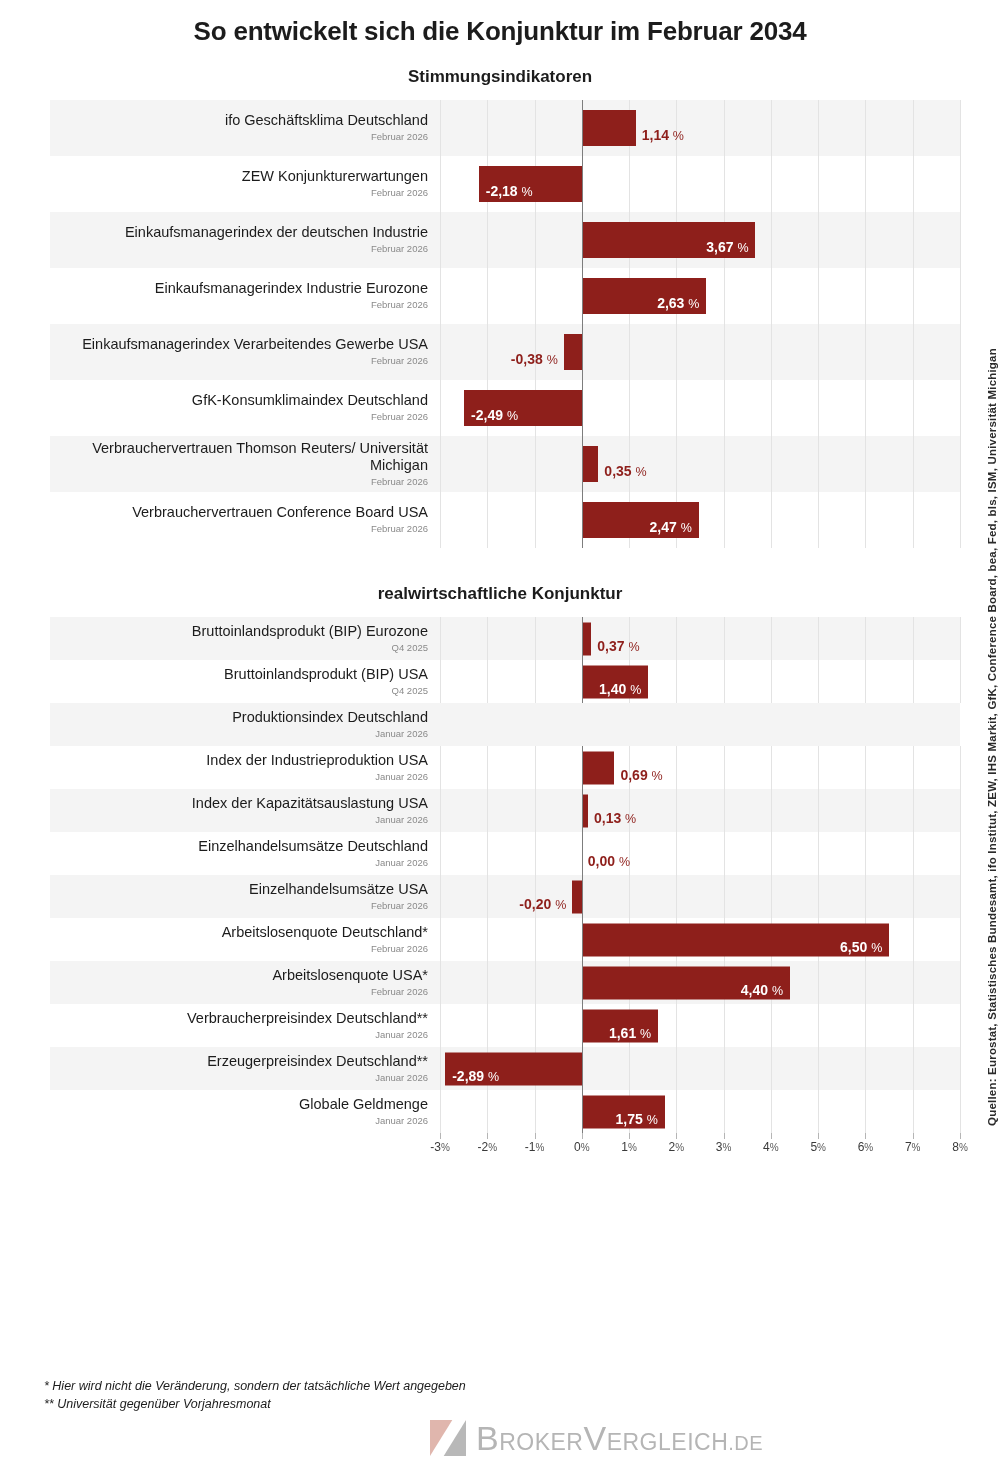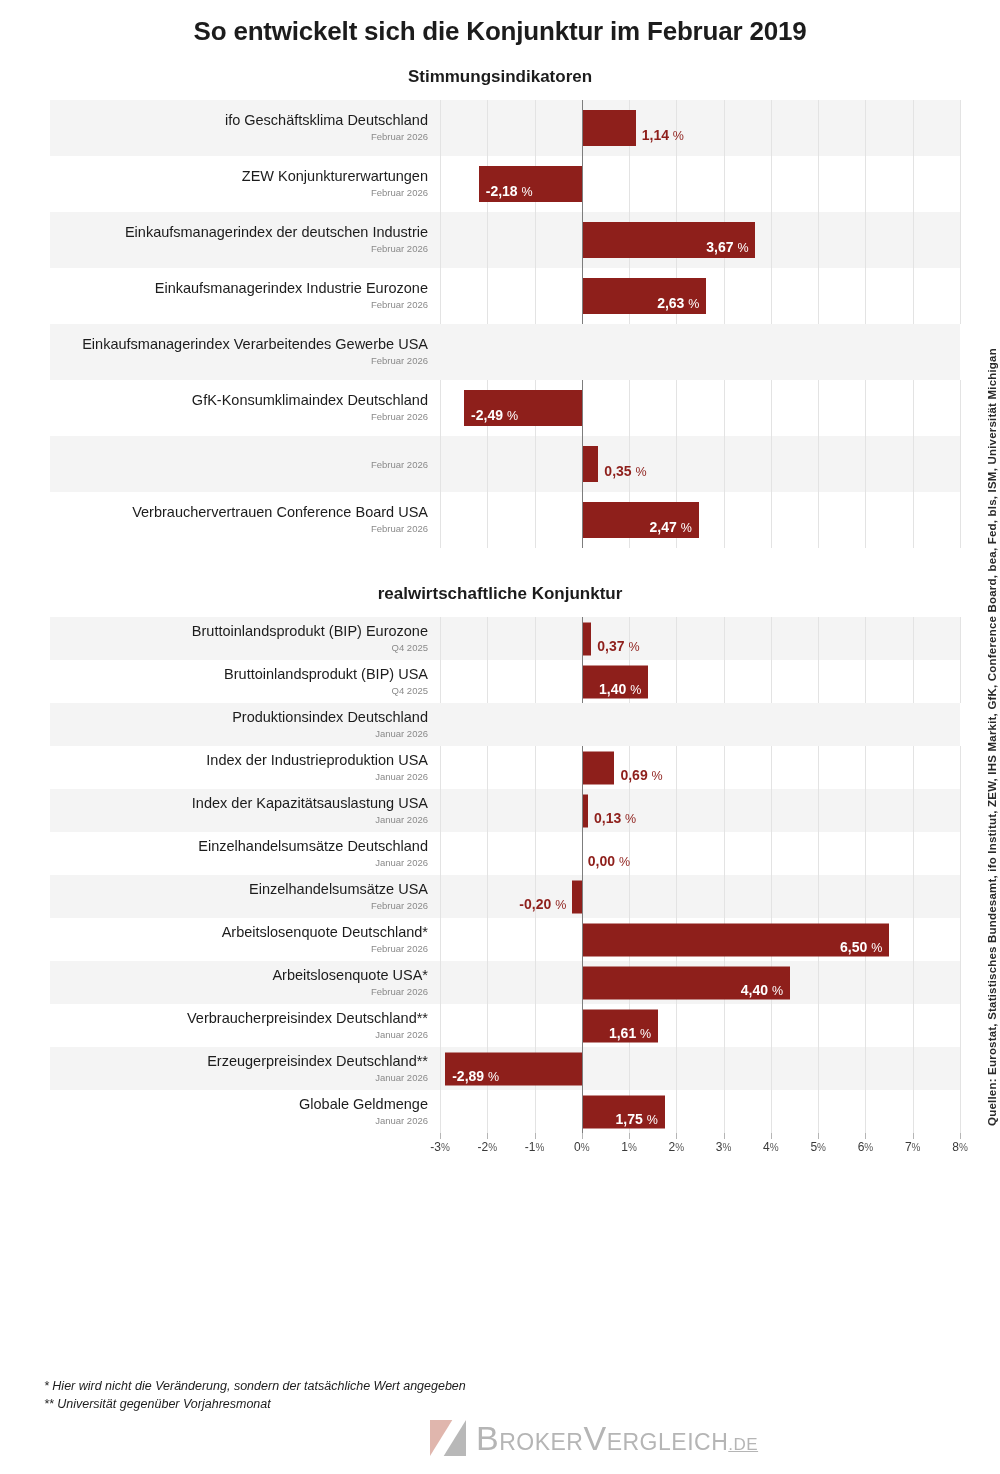--- a/index.html
+++ b/index.html
@@ -216,26 +216,26 @@
   }
   .logo-text {
     font-size: 34px;
     color: #b5b5b5;
     letter-spacing: 0.5px;
     line-height: 1;
     font-weight: normal;
   }
   .logo-text .cap { font-size: 34px; }
   .logo-text .small { font-size: 23px; }
-  .logo-text .tld { font-size: 17px; text-decoration: underline; }
+  .logo-text .tld { font-size: 20px; }
 </style>
 </head>
 <body>
 
-<h1 class="page-title">So entwickelt sich die Konjunktur im Februar 2019</h1>
+<h1 class="page-title">So entwickelt sich die Konjunktur im Februar 2034</h1>
 
 <h2 class="section-title first">Stimmungsindikatoren</h2>
 
 <div class="chart" id="chart-0">
   <div class="rows">
       <div class="row odd" style="height: 56px;">
         <div class="row-label">
           <div class="name">ifo Geschäftsklima Deutschland</div>
           <div class="period">Februar 2026</div>
         </div>
@@ -320,20 +320,36 @@
           <div class="gridline" style="left: 520px;"></div>
           <div class="bar" style="left: 141.818px; width: 124.327px; height: 36px;"></div>
           <div class="val inside" style="left: 217.145px; transform: none; bottom: 12px;"><span>2,63</span>&nbsp;<span class="pct">%</span></div>
         </div>
       </div>
       <div class="row odd" style="height: 56px;">
         <div class="row-label">
           <div class="name">Einkaufsmanagerindex Verarbeitendes Gewerbe USA</div>
           <div class="period">Februar 2026</div>
         </div>
+        <div class="plot">
+          <div class="gridline" style="left: 0px;"></div>
+          <div class="gridline" style="left: 47.2727px;"></div>
+          <div class="gridline" style="left: 94.5455px;"></div>
+          <div class="gridline zero" style="left: 141.818px;"></div>
+          <div class="gridline" style="left: 189.091px;"></div>
+          <div class="gridline" style="left: 236.364px;"></div>
+          <div class="gridline" style="left: 283.636px;"></div>
+          <div class="gridline" style="left: 330.909px;"></div>
+          <div class="gridline" style="left: 378.182px;"></div>
+          <div class="gridline" style="left: 425.455px;"></div>
+          <div class="gridline" style="left: 472.727px;"></div>
+          <div class="gridline" style="left: 520px;"></div>
+          <div class="bar" style="left: 123.855px; width: 17.9636px; height: 36px;"></div>
+          <div class="val outside" style="left: 70.8545px; transform: none; bottom: 12px;"><span>-0,38</span>&nbsp;<span class="pct">%</span></div>
+        </div>
       </div>
       <div class="row even" style="height: 56px;">
         <div class="row-label">
           <div class="name">GfK-Konsumklimaindex Deutschland</div>
           <div class="period">Februar 2026</div>
         </div>
         <div class="plot">
           <div class="gridline" style="left: 0px;"></div>
           <div class="gridline" style="left: 47.2727px;"></div>
           <div class="gridline" style="left: 94.5455px;"></div>
@@ -345,20 +361,21 @@
           <div class="gridline" style="left: 378.182px;"></div>
           <div class="gridline" style="left: 425.455px;"></div>
           <div class="gridline" style="left: 472.727px;"></div>
           <div class="gridline" style="left: 520px;"></div>
           <div class="bar" style="left: 24.1091px; width: 117.709px; height: 36px;"></div>
           <div class="val inside" style="left: 31.1091px; transform: none; bottom: 12px;"><span>-2,49</span>&nbsp;<span class="pct">%</span></div>
         </div>
       </div>
       <div class="row odd" style="height: 56px;">
         <div class="row-label">
+          <div class="name">Verbrauchervertrauen Thomson Reuters/ Universität Michigan</div>
           <div class="period">Februar 2026</div>
         </div>
         <div class="plot">
           <div class="gridline" style="left: 0px;"></div>
           <div class="gridline" style="left: 47.2727px;"></div>
           <div class="gridline" style="left: 94.5455px;"></div>
           <div class="gridline zero" style="left: 141.818px;"></div>
           <div class="gridline" style="left: 189.091px;"></div>
           <div class="gridline" style="left: 236.364px;"></div>
           <div class="gridline" style="left: 283.636px;"></div>

